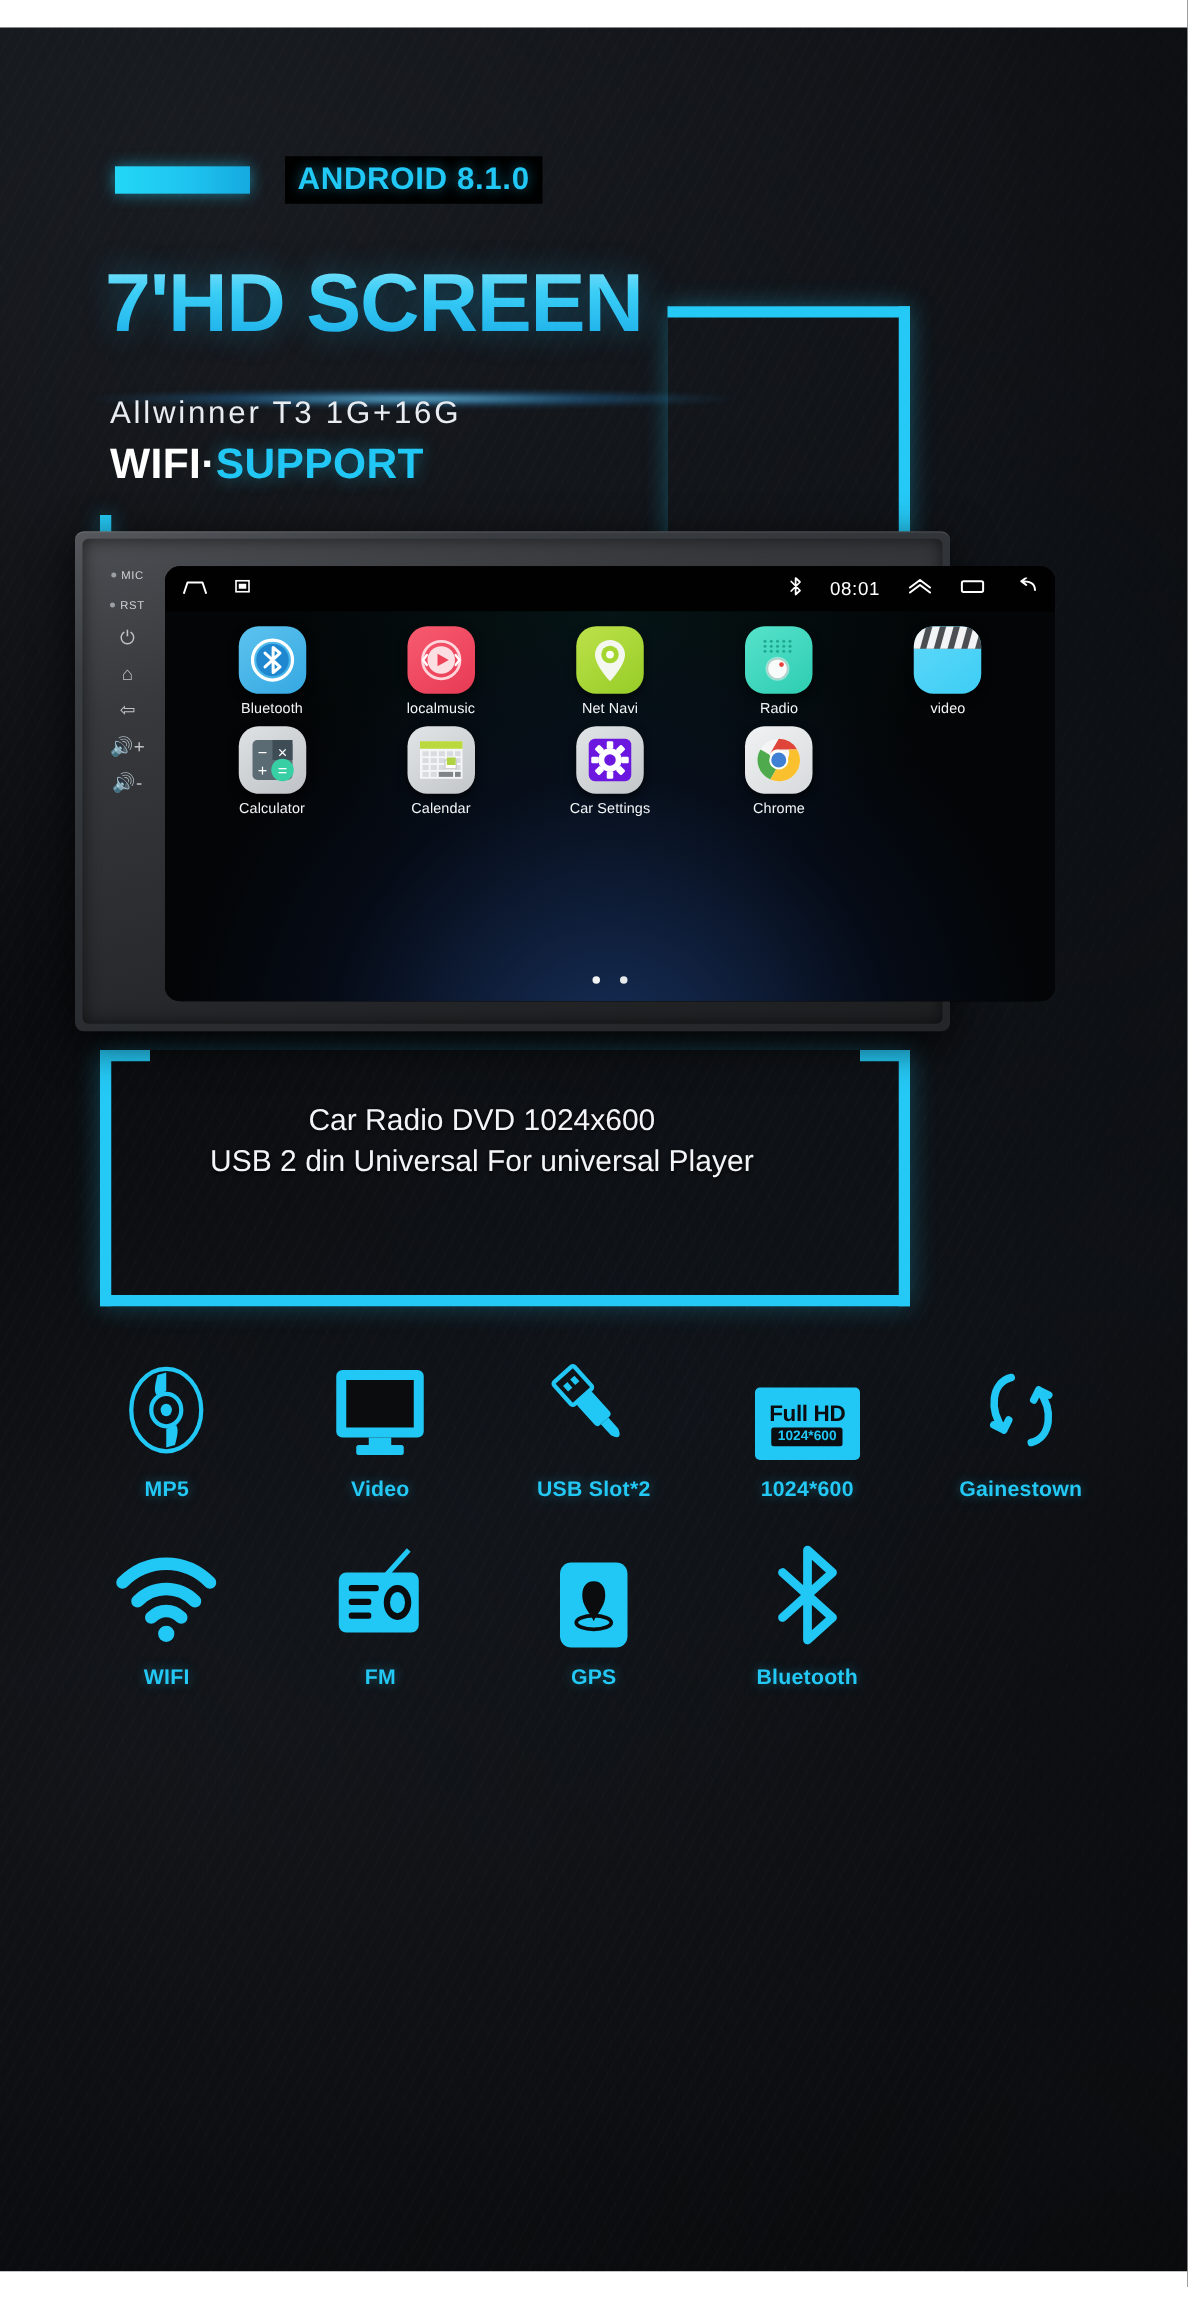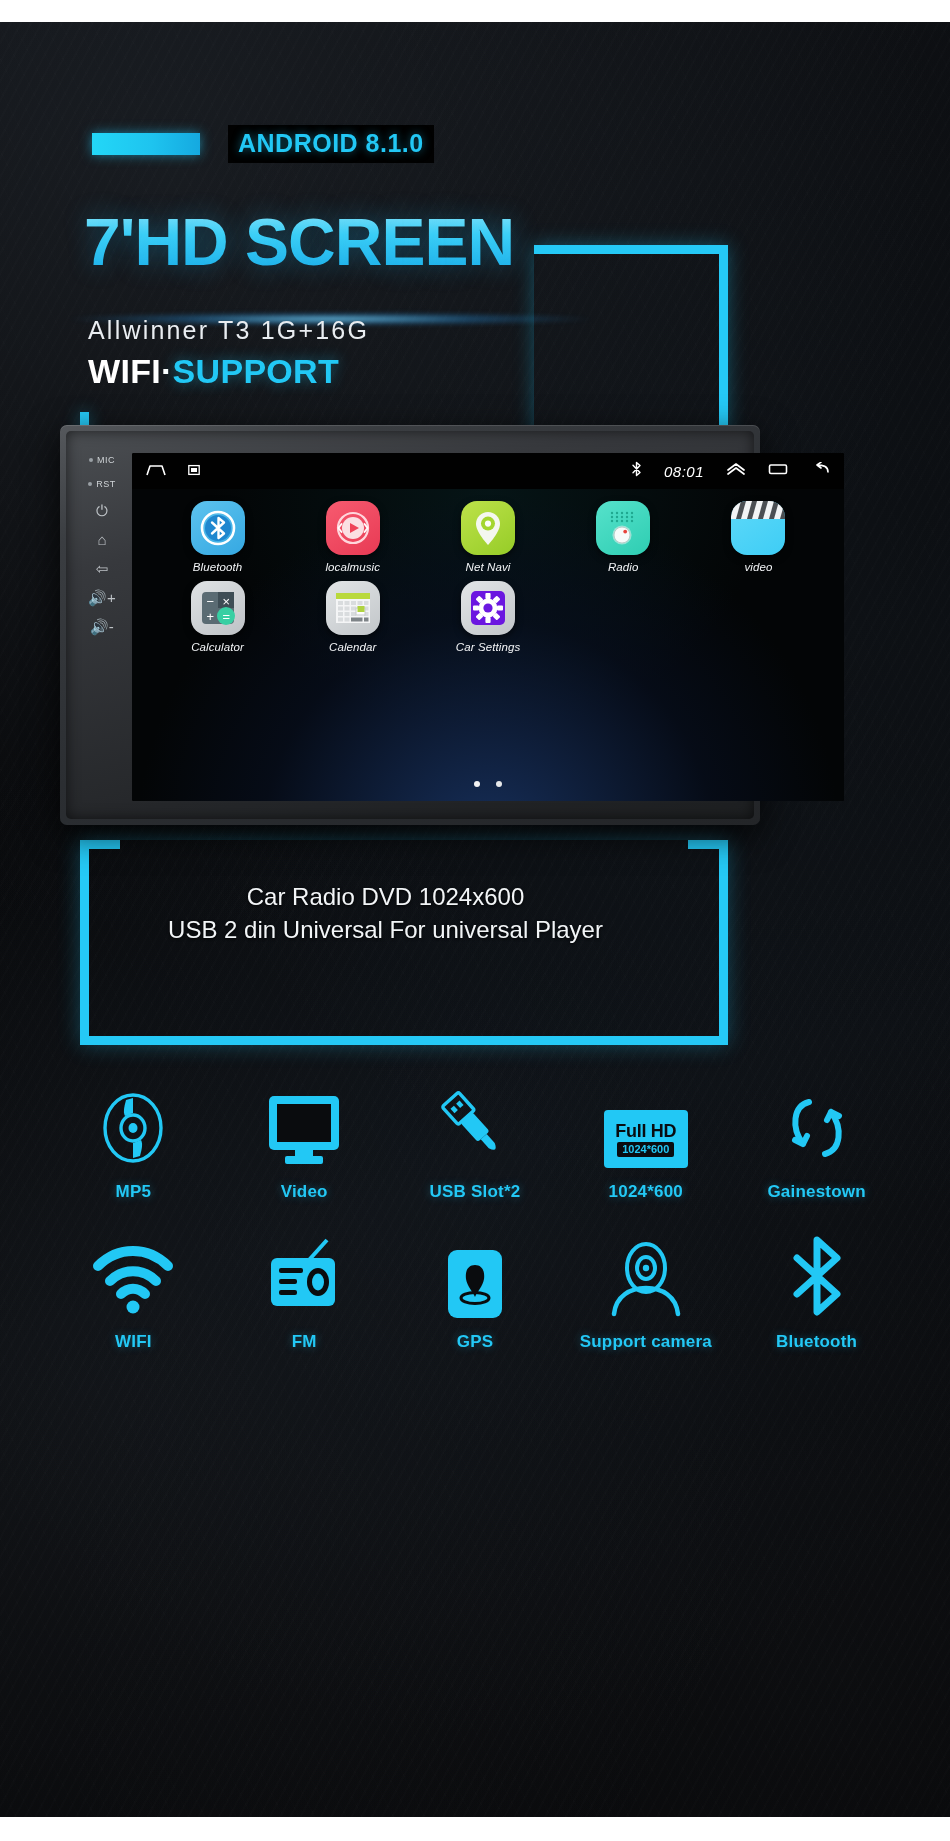--- a/index.html
+++ b/index.html
@@ -210,24 +210,23 @@
     font-size: 15px;
     line-height: 1;
     opacity: .92;
   }
 
   .screen {
     position: absolute;
     left: 66px; top: 22px;
     width: 712px; height: 348px;
     background: #000000;
-    border-radius: 2px;
+    border-radius: 12px;
     overflow: hidden;
     box-shadow: inset 0 0 16px rgba(0,0,0,.9);
-    font-style: italic;
   }
 
   .statusbar {
     height: 36px;
     background: #010101;
     display: flex;
     align-items: center;
     padding: 0 14px;
     color: #ffffff;
   }
@@ -583,20 +582,33 @@
                       <rect x="9" y="-2.6" width="6" height="5.2" rx="1" transform="rotate(45)"></rect>
                     </g>
                     <circle r="9.4" fill="#ffffff"></circle>
                     <circle r="4.6" fill="#6b17e0"></circle>
                   </g>
                 </svg>
               </div>
               <div class="app-label">Car Settings</div>
             </div>
 
+            <div class="app">
+              <div class="app-icon" style="background:linear-gradient(145deg,#f0f2f3,#d7dadc)">
+                <svg width="54" height="54" viewBox="0 0 54 54">
+                  <circle cx="27" cy="27" r="17" fill="#f5f5f5"></circle>
+                  <path d="M27 10 A17 17 0 0 1 41.7 18.5 L27 18.5 A8.5 8.5 0 0 0 19.6 22.8 Z" fill="#e0453a"></path>
+                  <path d="M12.3 18.5 A17 17 0 0 0 20.2 42.6 L27.6 29.8 A8.5 8.5 0 0 1 19.6 22.8 Z" fill="#4eaa4c"></path>
+                  <path d="M41.7 18.5 A17 17 0 0 1 20.2 42.6 L27.6 29.8 A8.5 8.5 0 0 0 34.9 18.5 Z" fill="#fbc02d"></path>
+                  <circle cx="27" cy="27" r="7.6" fill="#fff"></circle>
+                  <circle cx="27" cy="27" r="6" fill="#3f7fd4"></circle>
+                </svg>
+              </div>
+              <div class="app-label">Chrome</div>
+            </div>
 
           </div>
 
           <div class="page-dots">
             <span class="pdot"></span>
             <span class="pdot dim"></span>
           </div>
         </div>
 
       </div>
@@ -704,31 +716,20 @@
           <div class="gps-card">
             <svg width="40" height="50" viewBox="0 0 40 50">
               <path d="M20 6 C13 6 10 12 11 20 C12 27 18 33 20 38 C22 33 28 27 29 20 C30 12 27 6 20 6 Z" fill="#0a0c0e"></path>
               <ellipse cx="20" cy="39" rx="14" ry="5.5" fill="none" stroke="#0a0c0e" stroke-width="3"></ellipse>
             </svg>
           </div>
         </div>
         <div class="feat-label">GPS</div>
       </div>
 
-      <div class="feat">
-        <div class="feat-ico">
-          <svg width="84" height="80" viewBox="0 0 84 80">
-            <ellipse cx="42" cy="30" rx="19" ry="24" fill="none" stroke="#22c8f5" stroke-width="4"></ellipse>
-            <ellipse cx="42" cy="30" rx="9" ry="11" fill="none" stroke="#22c8f5" stroke-width="4"></ellipse>
-            <circle cx="42" cy="30" r="3.2" fill="#22c8f5"></circle>
-            <path d="M10 76 C12 58 26 50 42 50 C58 50 72 58 74 76" fill="none" stroke="#22c8f5" stroke-width="4.6" stroke-linecap="round"></path>
-          </svg>
-        </div>
-        <div class="feat-label">Support camera</div>
-      </div>
 
       <div class="feat">
         <div class="feat-ico">
           <svg width="68" height="84" viewBox="0 0 68 84">
             <path d="M14 24 L54 60 L34 78 L34 6 L54 24 L14 60" fill="none" stroke="#22c8f5" stroke-width="7" stroke-linejoin="round" stroke-linecap="round"></path>
           </svg>
         </div>
         <div class="feat-label">Bluetooth</div>
       </div>
     </div>

